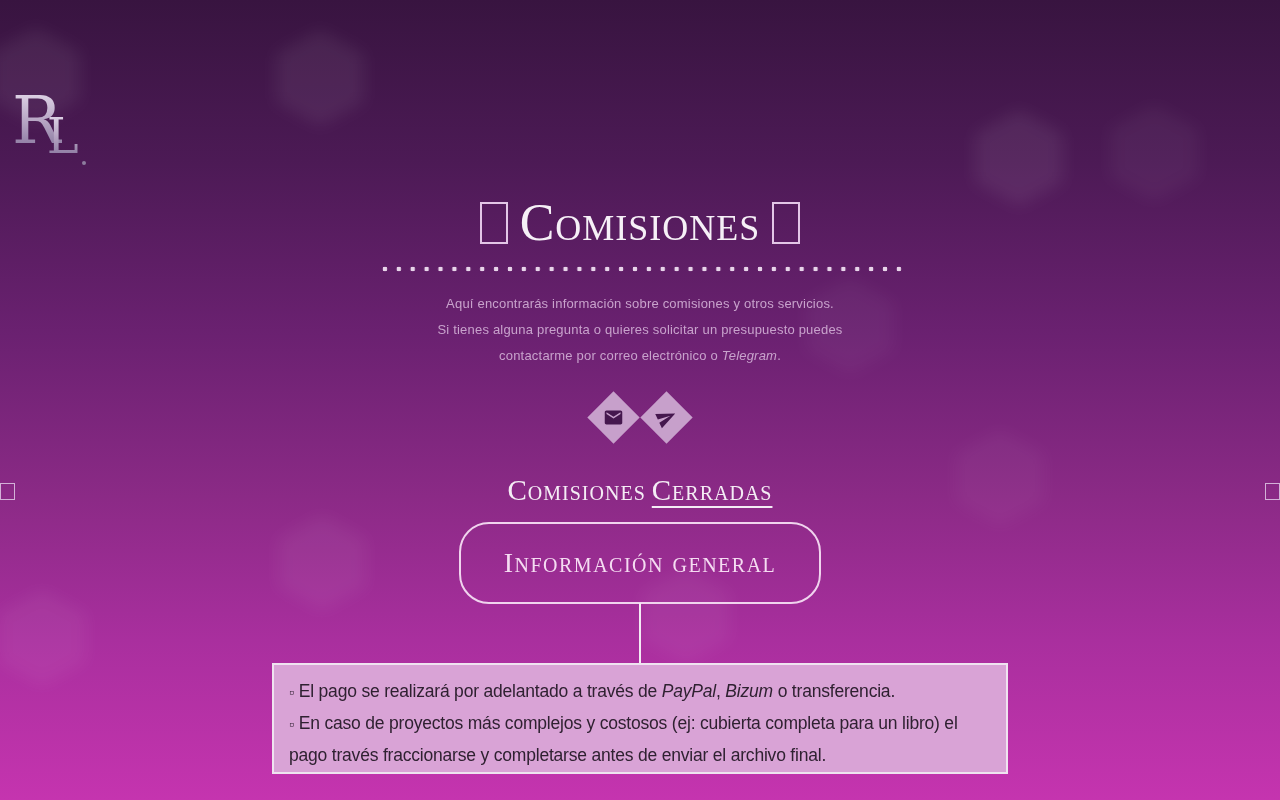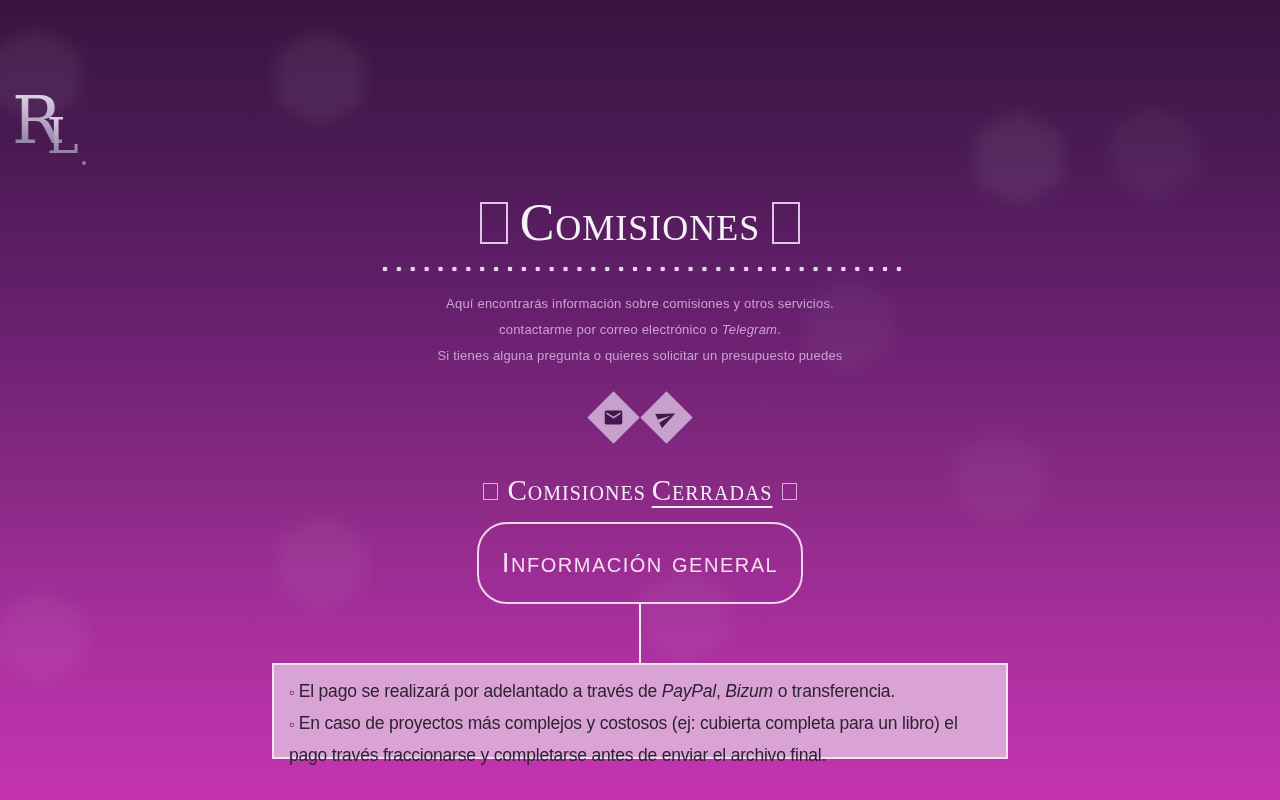--- a/index.html
+++ b/index.html
@@ -98,21 +98,21 @@
     transform: rotate(45deg);
     display: flex; align-items: center; justify-content: center;
     cursor: pointer;
   }
   .diamond .icon-inner { transform: rotate(-45deg); display: flex; }
   .icon-inner.tilt { transform: rotate(-45deg) rotate(-25deg); }
 
   
   .section-heading {
     position: absolute; left: 0; right: 0; top: 473px;
-    display: flex; align-items: center; justify-content: center; gap: 10px;
+    display: flex; align-items: center; justify-content: space-between; gap: 10px;
     font-family: "Liberation Serif", serif;
     font-variant: small-caps;
     font-weight: 500;
     font-size: 29px; line-height: 1.2;
     letter-spacing: 1px;
     color: #f4edf5;
     margin: 0;
   }
   .section-heading .w1 { margin-right: 6px; }
   .section-heading .w2 {
@@ -123,45 +123,45 @@
   .tofu-sm {
     width: 13px; height: 15px;
     border: 1.5px solid #d3b1d8;
     display: inline-block;
     margin-top: 3px;
   }
 
   
   .info-btn {
     position: absolute; top: 522px; left: 50%; transform: translateX(-50%);
-    width: 326px; height: 82px;
+    width: 362px; height: 82px;
     background: transparent;
     border: 2px solid #f0d4ee;
     border-radius: 30px;
     display: flex; align-items: center; justify-content: center;
-    font-family: Liberation Sans, sans-serif;
+    font-family: Liberation Serif, serif;
     font-variant: small-caps;
     font-size: 28px;
     letter-spacing: 1.5px;
     color: #f5dcf2;
     cursor: pointer;
     box-sizing: border-box;
   }
 
   
   .connector {
     position: absolute; top: 603px; left: calc(50% - 1px);
     width: 2px; height: 61px;
     background: #f3eaf4;
   }
 
   
   .info-box {
     position: absolute; left: 272px; top: 663px;
-    width: 736px; height: 96px;
+    width: 736px; height: 111px;
     box-sizing: border-box;
     background: #d9a3d6;
     border: 2px solid #efe3f0;
     padding: 11px 18px 0 15px;
     font-size: 17.5px; line-height: 31px;
     letter-spacing: -0.2px;
     color: #2f2131;
   }
   .info-box p { margin: 0; }
   .info-box .bullet { font-size: 14px; margin-right: 5px; }
@@ -205,22 +205,22 @@
 <div class="title-row">
   <span class="tofu-lg"></span>
   <h1 class="page-title">Comisiones</h1>
   <span class="tofu-lg"></span>
 </div>
 
 <div class="dotted"></div>
 
 <div class="intro">
   <div>Aquí encontrarás información sobre comisiones y otros servicios.</div>
+  <div>Si tienes alguna pregunta o quieres solicitar un presupuesto puedes</div>
   <div><span>contactarme por correo electrónico o </span><span class="it">Telegram</span><span>.</span></div>
-  <div>Si tienes alguna pregunta o quieres solicitar un presupuesto puedes</div>
 </div>
 
 <div class="contact-row">
   <div class="diamond-cell">
     <div class="diamond">
       <span class="icon-inner">
         <svg viewBox="0 0 24 24" width="21" height="21">
             <path fill="#45174e" d="M20 4H4c-1.1 0-1.99.9-1.99 2L2 18c0 1.1.9 2 2 2h16c1.1 0 2-.9 2-2V6c0-1.1-.9-2-2-2zm0 4l-8 5-8-5V6l8 5 8-5v2z"></path>
           </svg>
       </span>

